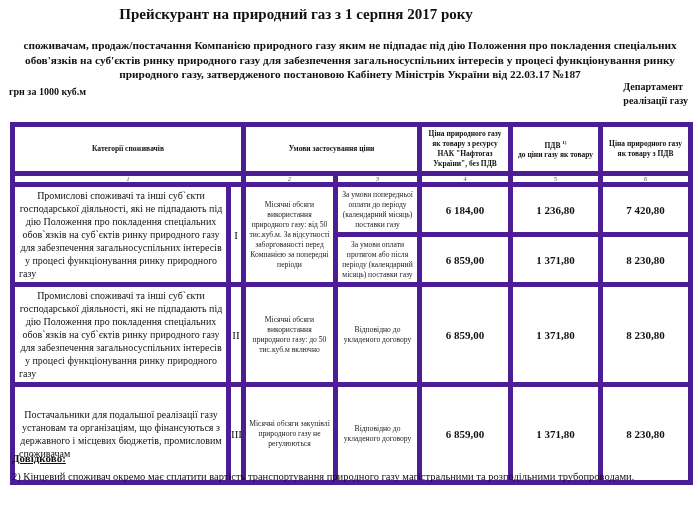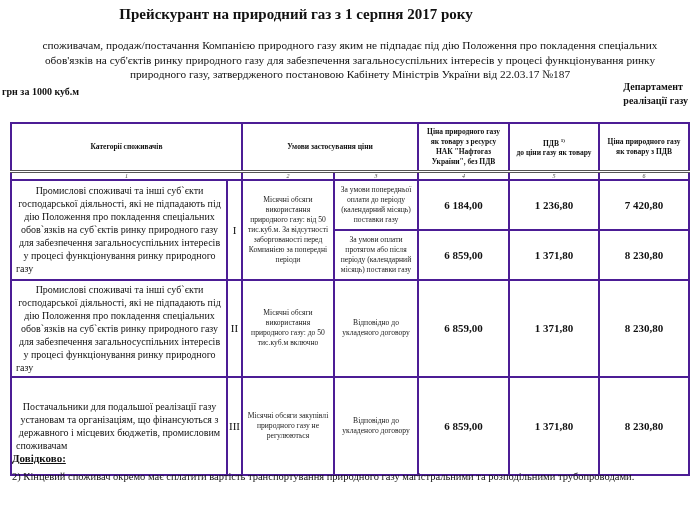--- a/index.html
+++ b/index.html
@@ -2,28 +2,28 @@
 <html><head>
 <meta charset="utf-8">
 <style>
   * { box-sizing: border-box; margin: 0; padding: 0; }
   html, body { width: 700px; height: 520px; background: #ffffff; overflow: hidden; }
   body { font-family: "Liberation Serif", "DejaVu Serif", serif; color: #111; position: relative; }
 
   .title { position: absolute; top: 6px; left: 0; width: 592px; text-align: center;
            font-weight: bold; font-size: 15px; }
   .subtitle { position: absolute; top: 38px; left: 20px; width: 660px; text-align: center;
-              font-weight: normal; font-size: 11.3px; line-height: 14.5px; }
-  .units { position: absolute; top: 86px; left: 2px; font-weight: bold; font-size: 10px; }
+              font-weight: bold; font-size: 11.3px; line-height: 14.5px; }
+  .units { position: absolute; top: 86px; left: 9px; font-weight: bold; font-size: 10px; }
   .dept { position: absolute; top: 80px; right: 12px; text-align: left; font-weight: bold;
           font-size: 10px; line-height: 14px; }
 
   table.price { position: absolute; top: 122px; left: 10px; width: 678px;
                 border-collapse: collapse; table-layout: fixed; }
-  table.price td, table.price th { border: 2px solid #4c1d95; vertical-align: middle; text-align: center; }
+  table.price td, table.price th { border: 5px solid #4c1d95; vertical-align: middle; text-align: center; }
   th.hdr { font-weight: bold; font-size: 7.5px; line-height: 10px; height: 48px; padding: 2px 3px; }
   tr.numrow td { font-size: 6px; font-style: italic; height: 8px; line-height: 6px; border-top: 3px double #555; color: #444; }
   td.cat { text-align: justify; text-align-last: left; font-size: 10px; line-height: 13px; padding: 2px 3px 2px 4px; }
   td.roman { font-size: 11px; }
   td.cond { font-size: 7.6px; line-height: 10px; padding: 2px 3px; color: #222; }
   td.num { font-weight: bold; font-size: 11px; }
   sup { font-size: 5px; }
 
   .notes { position: absolute; top: 452px; left: 12px; font-size: 10.5px; }
   .notes-title { font-weight: bold; text-decoration: underline; font-size: 11px; margin-bottom: 7px; }

